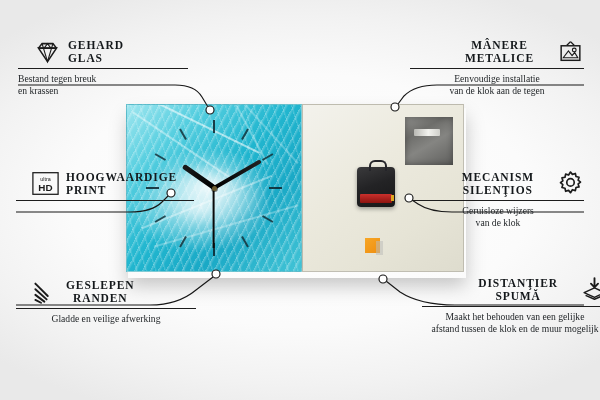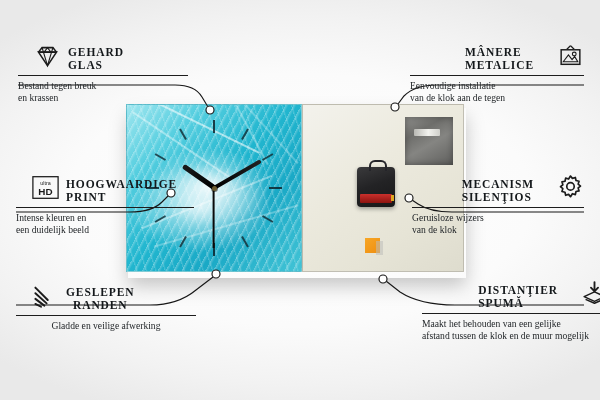--- a/index.html
+++ b/index.html
@@ -97,27 +97,27 @@
   #spacer-block:after{content:"";position:absolute;left:11px;top:3px;width:7px;height:14px;
     background:rgba(190,190,185,.55);}
   
   .callout{position:absolute;}
   .co-head{display:flex;align-items:center;gap:7px;}
   .co-head.right{flex-direction:row-reverse;justify-content:flex-start;}
   .ico{width:27px;height:27px;flex:0 0 27px;color:#1b1b1b;margin-left:16px;}
   .ico svg{display:block;width:27px;height:27px;}
   .co-title{
     font-size:11.5px;font-weight:bold;letter-spacing:.9px;color:#14181b;
-    line-height:13px;text-transform:uppercase;white-space:pre-line;margin-top:8px;
+    line-height:13px;text-transform:uppercase;white-space:pre-line;
   }
   .co-rule{height:1px;background:#1d1d1d;margin:3px 0 4px;}
   .co-desc{
     font-size:9.6px;line-height:11.6px;color:#23272a;white-space:pre-line;
   }
-  .right .co-title,.callout.side-right .co-desc{text-align:left;}
+  .right .co-title,.callout.side-right .co-desc{text-align:center;}
   svg.leader{position:absolute;left:0;top:0;width:600px;height:400px;pointer-events:none;}
   svg.leader path{fill:none;stroke:#171717;stroke-width:1.15;}
   svg.leader circle{fill:#ffffff;stroke:#171717;stroke-width:1.15;}
 </style>
 </head>
 <body>
 
 <div id="stage">
 
   <div id="product">
@@ -228,22 +228,20 @@
         <svg viewBox="0 0 30 26">
           <rect x="1" y="1" width="28" height="24" fill="none" stroke="currentColor" stroke-width="1.4"></rect>
           <text x="15" y="10.5" text-anchor="middle" font-family="Liberation Sans, sans-serif" font-size="6" fill="currentColor">ultra</text>
           <text x="15" y="21" text-anchor="middle" font-family="Liberation Sans, sans-serif" font-size="11" font-weight="bold" fill="currentColor">HD</text>
         </svg>
       </span>
       <span class="co-title">HOOGWAARDIGE
 PRINT</span>
     </div>
     <div class="co-rule"></div>
-    <div class="co-desc">Intense kleuren en
-een duidelijk beeld</div>
   </div>
 
   <div class="callout side-left" style="left:16px;top:278px;width:180px;text-align:center;">
     <div class="co-head">
       <span class="ico">
         <svg viewBox="0 0 24 24" stroke="currentColor" stroke-width="1.7" fill="none" stroke-linecap="round">
           <path d="M3 5 L14 16"></path>
             <path d="M3 10 L13 19"></path>
             <path d="M3 15 L11 21"></path>
             <path d="M3 19.5 L8 22"></path>

